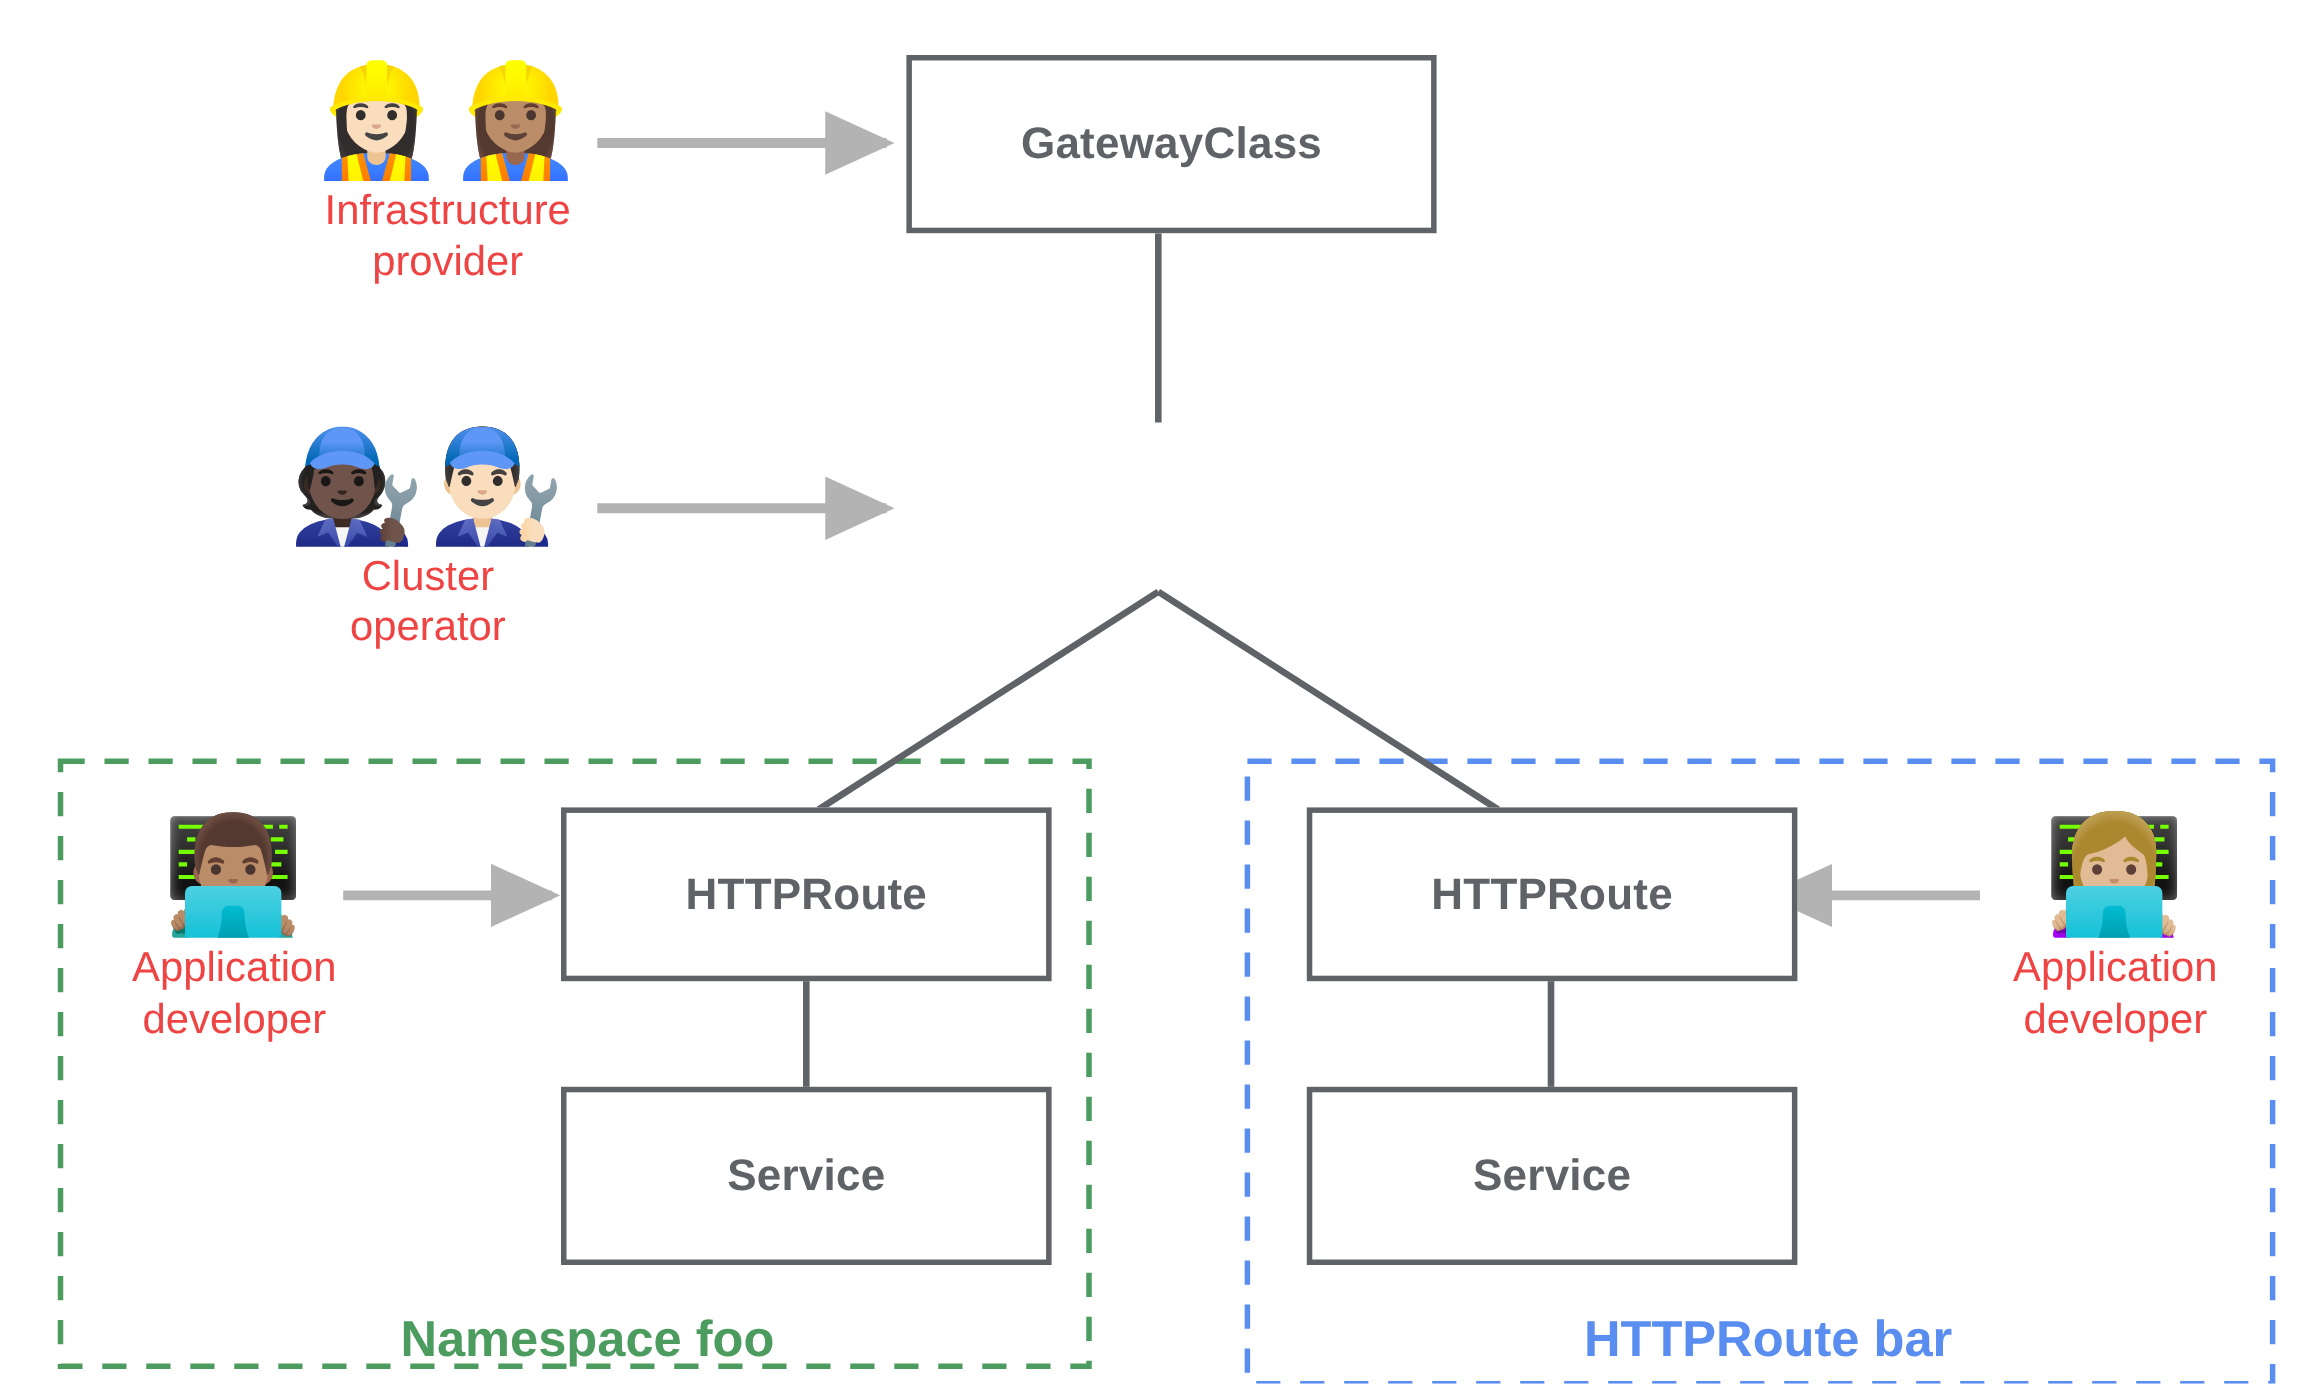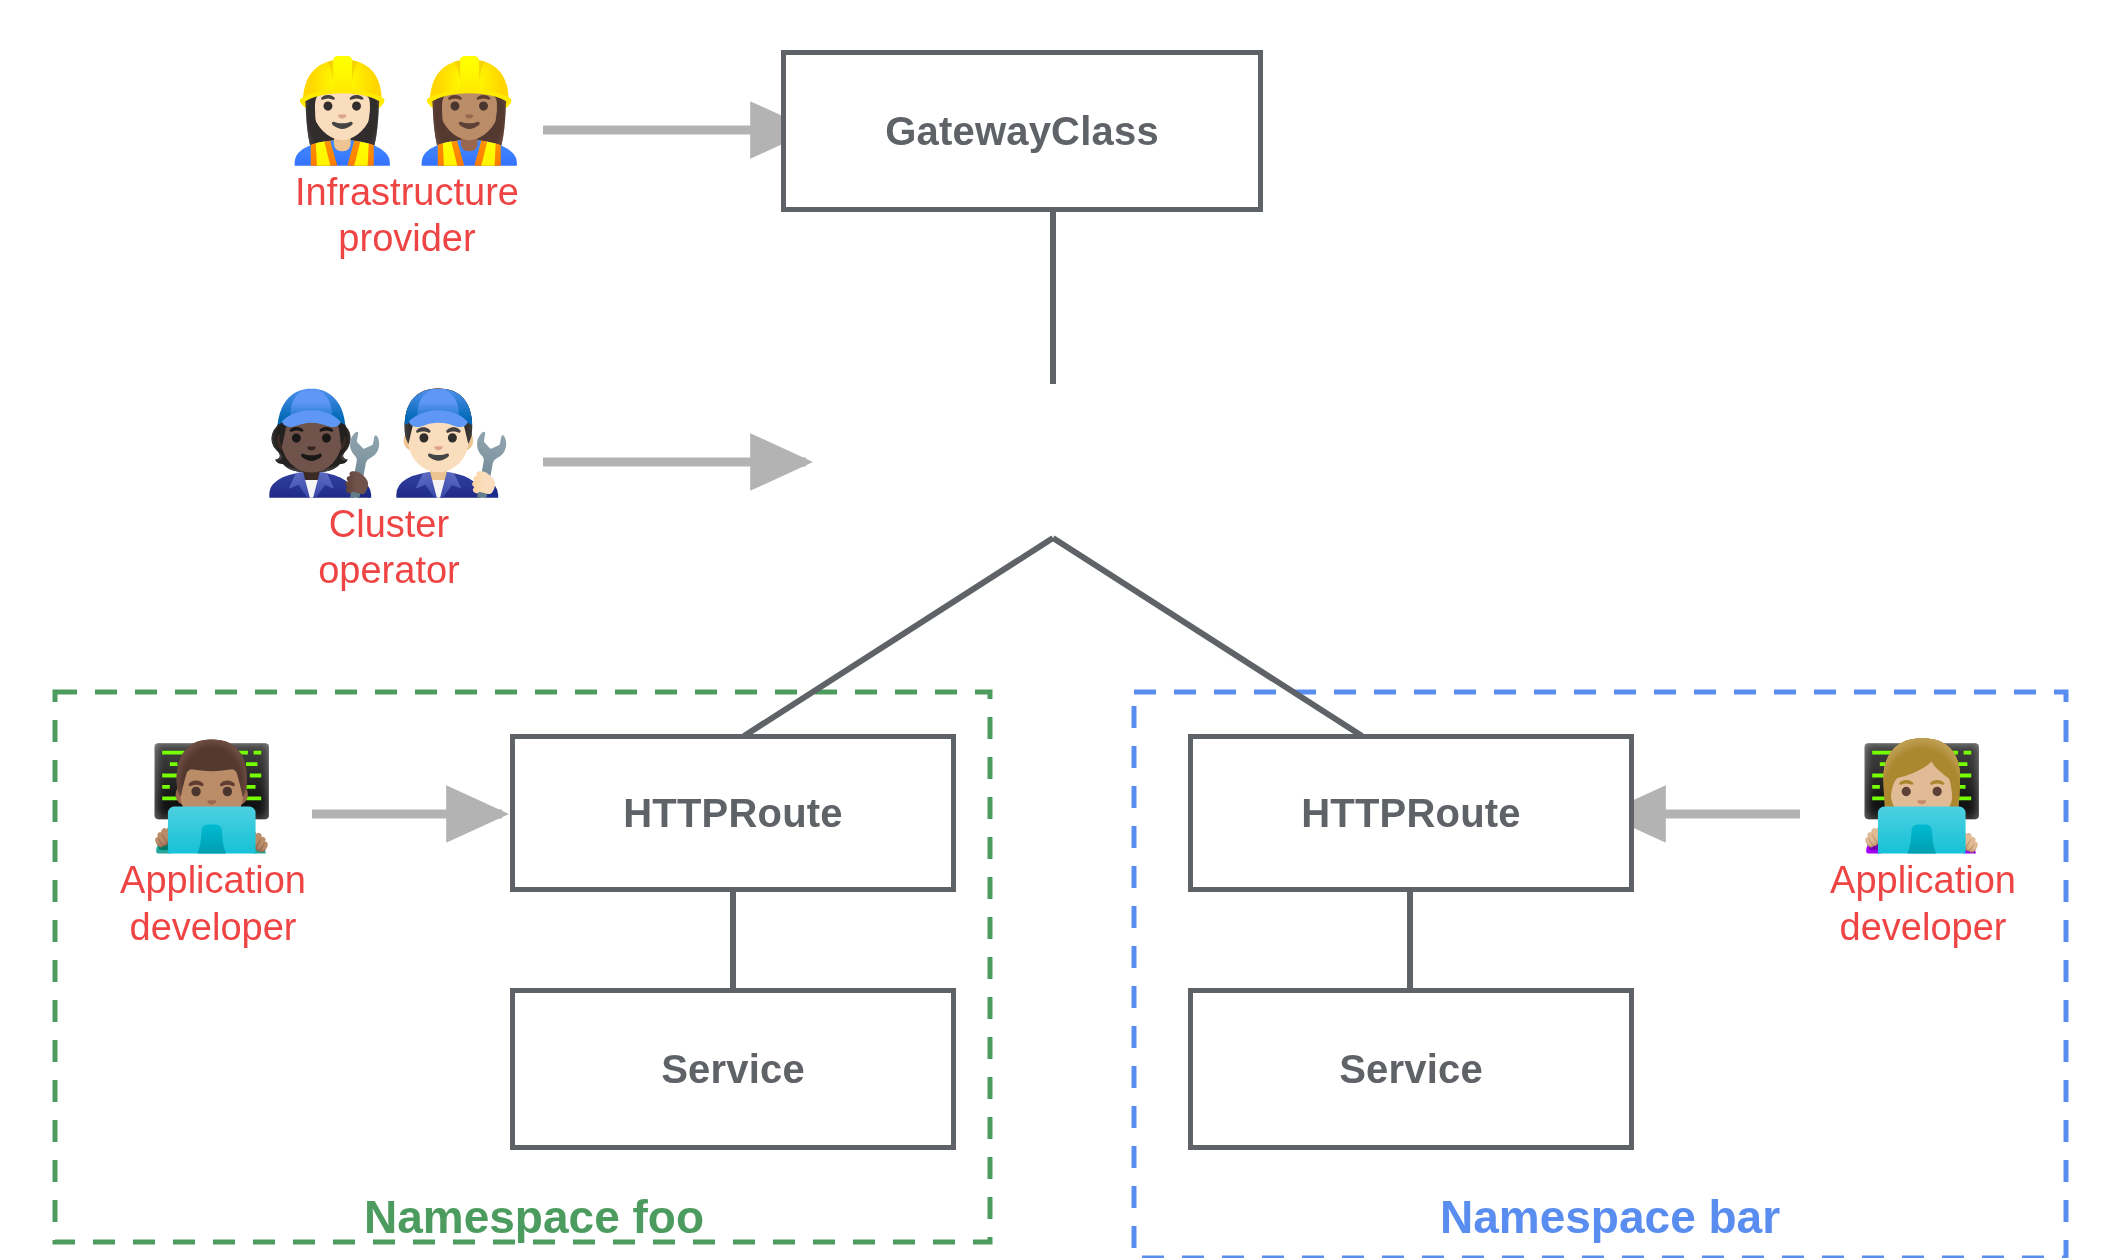--- a/index.html
+++ b/index.html
@@ -104,21 +104,21 @@
 
     <line x1="543" y1="130" x2="806" y2="130" stroke="#b3b3b3" stroke-width="9" marker-end="url(#arrowhead)"></line>
 
     <line x1="543" y1="462" x2="806" y2="462" stroke="#b3b3b3" stroke-width="9" marker-end="url(#arrowhead)"></line>
 
     <line x1="312" y1="814" x2="502" y2="814" stroke="#b3b3b3" stroke-width="9" marker-end="url(#arrowhead)"></line>
 
     <line x1="1800" y1="814" x2="1610" y2="814" stroke="#b3b3b3" stroke-width="9" marker-end="url(#arrowhead)"></line>
   </svg>
 
-  <div class="res-box" style="left:781px; top:50px; width:482px; height:162px;">
+  <div class="res-box" style="left:824px; top:50px; width:482px; height:162px;">
     <span class="res-label">GatewayClass</span>
   </div>
 
 
   <div class="res-box" style="left:510px; top:734px; width:446px; height:158px;">
     <span class="res-label">HTTPRoute</span>
   </div>
 
   <div class="res-box" style="left:510px; top:988px; width:446px; height:162px;">
     <span class="res-label">Service</span>
@@ -151,15 +151,15 @@
   </div>
 
   <div class="persona" style="left:1810px; top:742px; width:226px;">
     <div class="persona-emoji small">👩🏼‍💻</div>
     <div class="persona-caption">Application
 developer</div>
   </div>
 
   <div class="ns-caption" style="left:364px; top:1190px; color:#4c9c5f;">Namespace foo</div>
 
-  <div class="ns-caption" style="left:1440px; top:1190px; color:#5a8df0;">Namespace bar</div>
+  <div class="ns-caption" style="left:1440px; top:1190px; color:#5a8df0;">HTTPRoute bar</div>
 
 </div>
 
 </body></html>

